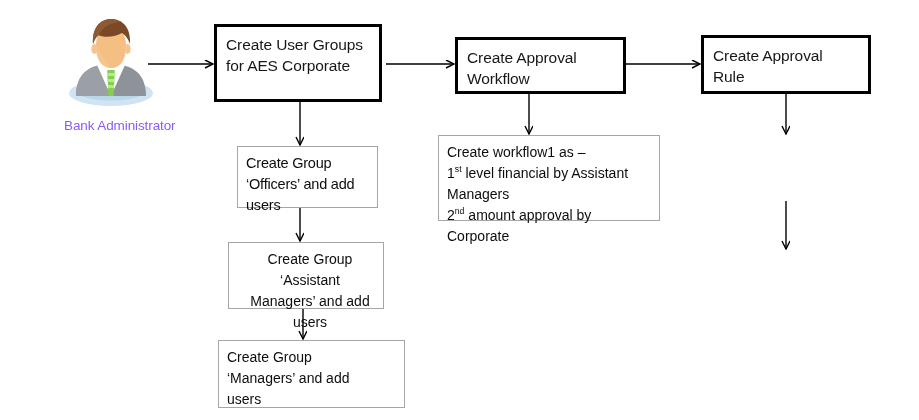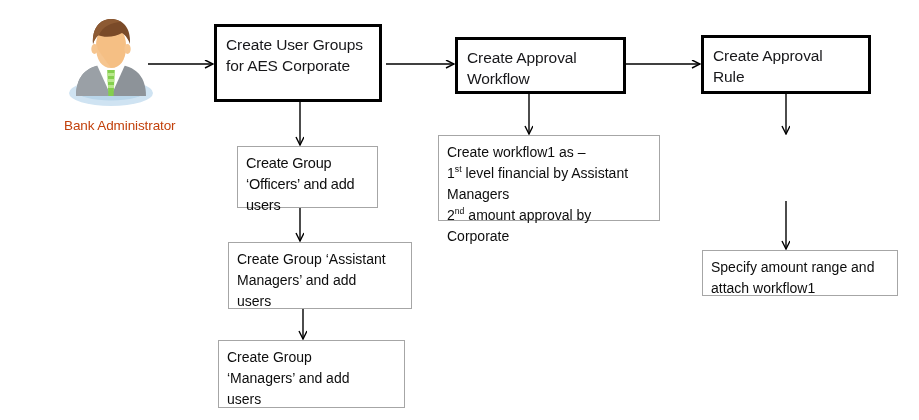--- a/index.html
+++ b/index.html
@@ -77,21 +77,21 @@
   }
 
   
   .actor {
     position: absolute;
   }
   .actor-label {
     position: absolute;
     font-size: 13.5px;
     line-height: 16px;
-    color: #c2410c;
+    color: #8b5cf6;
     white-space: nowrap;
     font-family: "Liberation Sans", sans-serif;
     letter-spacing: -0.1px;
   }
 </style>
 </head>
 <body>
 
 <div id="canvas">
 
@@ -175,35 +175,31 @@
     <span class="txt">Create Approval
 Rule</span>
   </div>
 
   <div class="node light narrowface" style="left:237px; top:146px; width:141px; height:62px;">
     <span class="txt">Create Group
 ‘Officers’ and add
 users</span>
   </div>
 
-  <div class="node light" style="left:228px; top:242px; width:184px; height:67px;">
+  <div class="node light" style="left:228px; top:242px; width:156px; height:67px;text-align:center;">
     <span class="txt">Create Group ‘Assistant
 Managers’ and add
 users</span>
   </div>
 
   <div class="node light" style="left:218px; top:340px; width:187px; height:68px;">
     <span class="txt">Create Group
 ‘Managers’ and add
 users</span>
   </div>
 
   <div class="node light" style="left:438px; top:135px; width:222px; height:86px;">
     <span class="txt"><span>Create workflow1 as –</span><br><span>1</span><sup>st</sup><span> level financial by Assistant</span><br><span>Managers</span><br><span>2</span><sup>nd</sup><span> amount approval by</span><br><span>Corporate</span></span>
   </div>
 
 
-  <div class="node light" style="left:702px; top:250px; width:196px; height:46px;">
-    <span class="txt">Specify amount range and
-attach workflow1</span>
-  </div>
 
 </div>
 
 </body></html>

